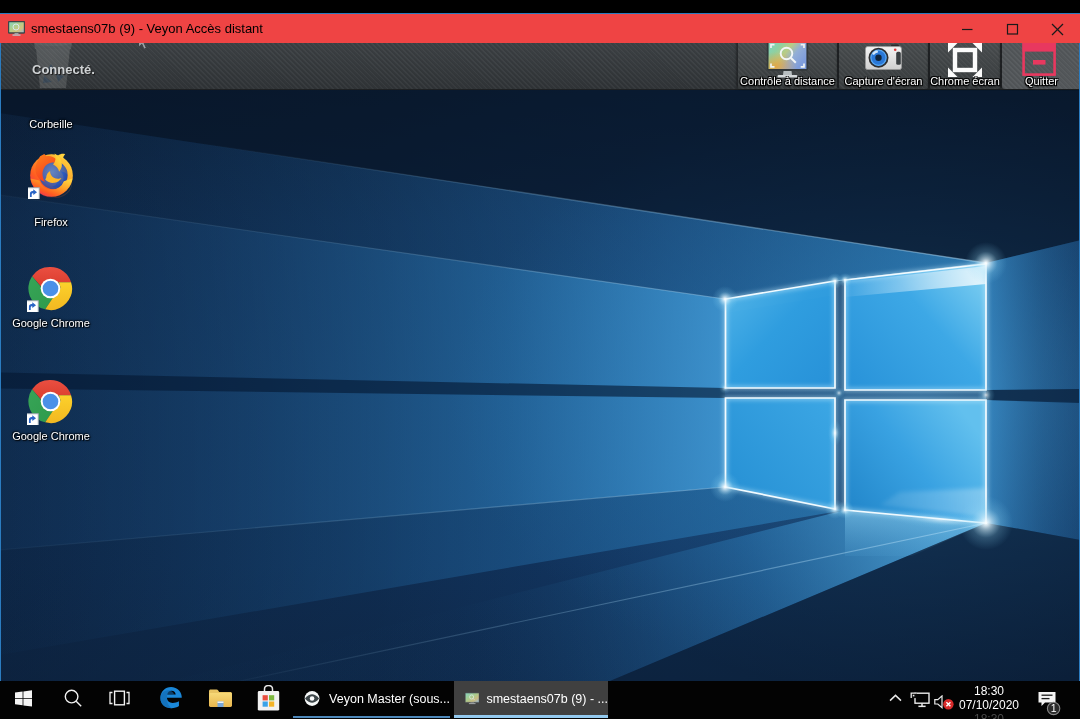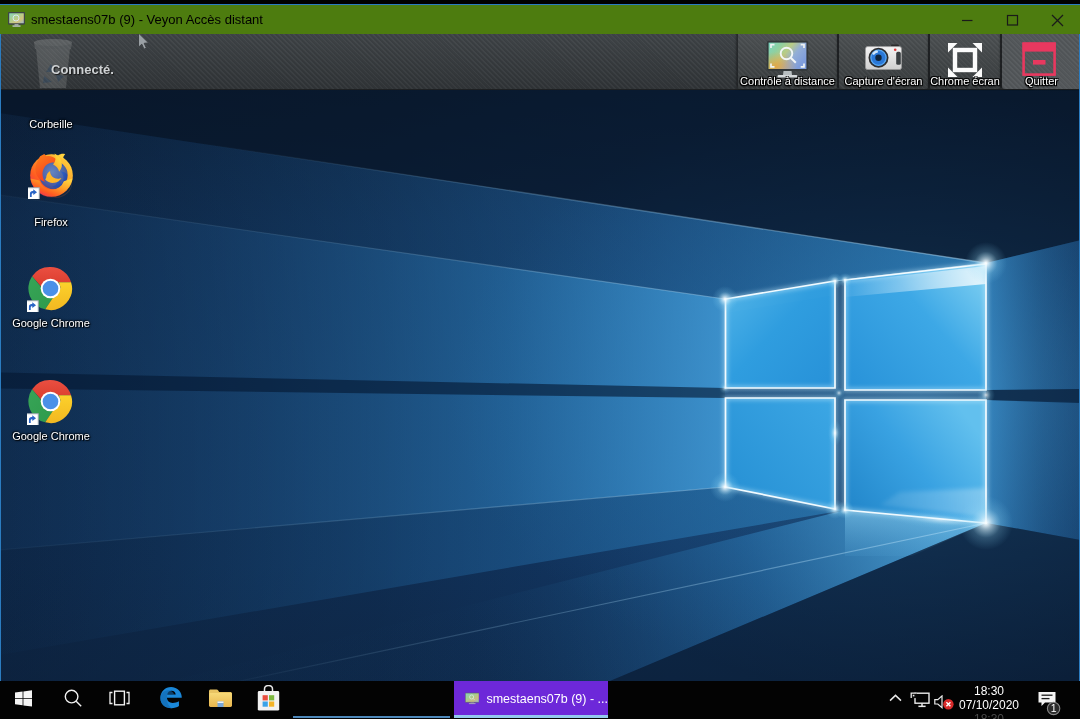--- a/index.html
+++ b/index.html
@@ -1,38 +1,38 @@
 <!DOCTYPE html>
 <html><head>
 <meta charset="utf-8">
 <style>
   html,body{margin:0;padding:0;}
   #screen{position:relative;width:1080px;height:719px;overflow:hidden;background:#000;
     font-family:"Liberation Sans",sans-serif;}
   
-  #titlebar{position:absolute;left:0;top:4px;width:1080px;height:30px;background:#4d7c0f;
+  #titlebar{position:absolute;left:0;top:13px;width:1080px;height:30px;background:#ef4444;
     border-top:1px solid #2b7cc0;box-sizing:border-box;}
   #titlebar .ticon{position:absolute;left:8px;top:7px;}
   #titlebar .ttext{position:absolute;left:31px;top:7px;font-size:13px;color:#000;}
   #caption{position:absolute;right:0;top:1px;height:28px;}
   
   #desktop{position:absolute;left:0;top:30px;width:1080px;height:651px;overflow:hidden;
     border-left:1px solid #2b7cc0;border-right:1px solid #2b7cc0;box-sizing:border-box;}
   #wall{position:absolute;left:-1px;top:0;}
   .dlabel{position:absolute;color:#fff;font-size:11px;text-align:center;
     text-shadow:1px 1px 1px #000,0 0 3px #000,-1px -1px 1px rgba(0,0,0,.55);white-space:nowrap;}
   .dicon{position:absolute;}
   
   #toolbar{position:absolute;left:0;top:0;width:1079px;height:60px;
     background:linear-gradient(180deg,rgba(68,72,74,0.93),rgba(50,53,55,0.94));
     border-bottom:1px solid #1e2022;box-sizing:border-box;}
   #toolbar .hatch,.btn .hatch{position:absolute;left:0;top:0;width:100%;height:100%;
     background:repeating-linear-gradient(45deg,rgba(255,255,255,0.035) 0 1px,rgba(0,0,0,0.045) 1.5px 2.5px,rgba(255,255,255,0) 2.5px 3.5px);}
   #connected{position:absolute;left:31px;top:32px;font-size:13px;font-weight:bold;color:#cfd2d4;
-    text-shadow:1px 1px 1px #1a1a1a;margin-left:19px;}
+    text-shadow:1px 1px 1px #1a1a1a;}
   .btn{position:absolute;top:0;height:59px;border-radius:3px;
     background:linear-gradient(180deg,#4d5153,#393d3f);
     border-top:1px solid #5d6163;box-sizing:border-box;
     box-shadow:-2px 0 2px rgba(20,22,23,0.55),2px 0 2px rgba(20,22,23,0.55);}
   .btn .lab{position:absolute;bottom:2px;left:0;width:100%;text-align:center;font-size:11px;color:#fff;
     text-shadow:1px 1px 0 #000,-1px 1px 0 #000,1px -1px 0 #000,-1px -1px 0 #000,0 2px 2px #000;white-space:nowrap;}
   .btn svg{position:absolute;}
   
   #cursor{position:absolute;left:136px;top:2px;}
   
@@ -458,23 +458,31 @@
       <path d="M7.5 6.5 L7.5 4.2 C7.5 2 9.2 0.6 11.5 0.6 C13.8 0.6 15.5 2 15.5 4.2 L15.5 6.5" fill="none" stroke="#e8e8e8" stroke-width="1.5"></path>
       <rect x="0.8" y="6" width="21.4" height="19.6" rx="1.4" fill="#f2f2f2"></rect>
       <g>
         <rect x="5.6" y="10.2" width="5.2" height="5.2" fill="#e84c3d"></rect>
         <rect x="12" y="10.2" width="5.2" height="5.2" fill="#7cb83e"></rect>
         <rect x="5.6" y="16.5" width="5.2" height="5.2" fill="#3aa3e8"></rect>
         <rect x="12" y="16.5" width="5.2" height="5.2" fill="#f4b428"></rect>
       </g>
     </svg>
 
+    <div class="taskbtn" style="left:293px;width:157px;">
+      <svg style="margin-left:11px;" width="23" height="23" viewBox="0 0 24 24">
+        <circle cx="12" cy="12" r="11" fill="#f6f8f8"></circle>
+        <path d="M1.5 12 C5 7.2 9 5.6 12 5.6 C15 5.6 19 7.2 22.5 12 C19 16.8 15 18.4 12 18.4 C9 18.4 5 16.8 1.5 12 Z" fill="#3d4649"></path>
+        <circle cx="12" cy="12" r="3.4" fill="#fbfcfc"></circle>
+      </svg>
+      <span style="margin-left:9px;">Veyon Master (sous...</span>
+    </div>
     <div class="underline" style="left:293px;width:157px;background:#4e88ba;"></div>
 
-    <div class="taskbtn" style="left:454px;width:154px;background:#6d28d9;">
+    <div class="taskbtn" style="left:454px;width:154px;background:#404040;">
       <svg style="margin-left:11px;" width="24" height="19" viewBox="0 0 24 19">
         <defs>
           <linearGradient id="tscr2" x1="0" y1="0" x2="1" y2="1">
             <stop offset="0" stop-color="#86d2c0"></stop>
               <stop offset="0.4" stop-color="#a5cd8e"></stop>
             <stop offset="0.7" stop-color="#c9bc82"></stop>
               <stop offset="1" stop-color="#92b6d8"></stop>
           </linearGradient>
         </defs>
         <rect x="0.5" y="0.5" width="23" height="15.4" rx="1" fill="url(#tscr2)" stroke="#5a6164" stroke-width="1"></rect>

